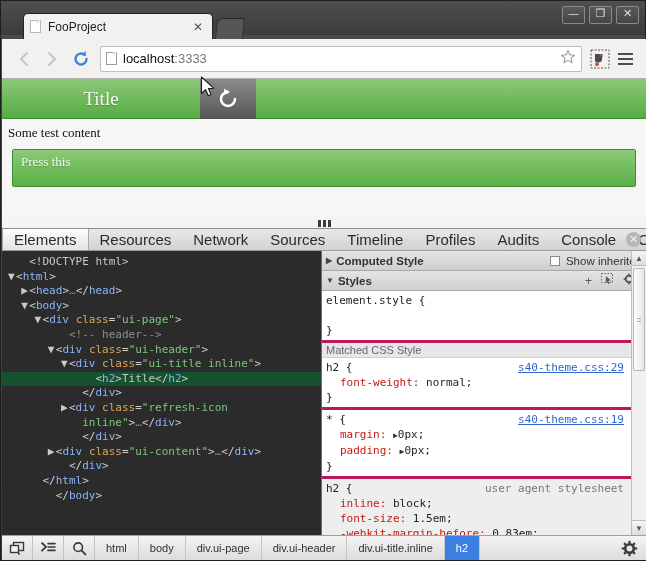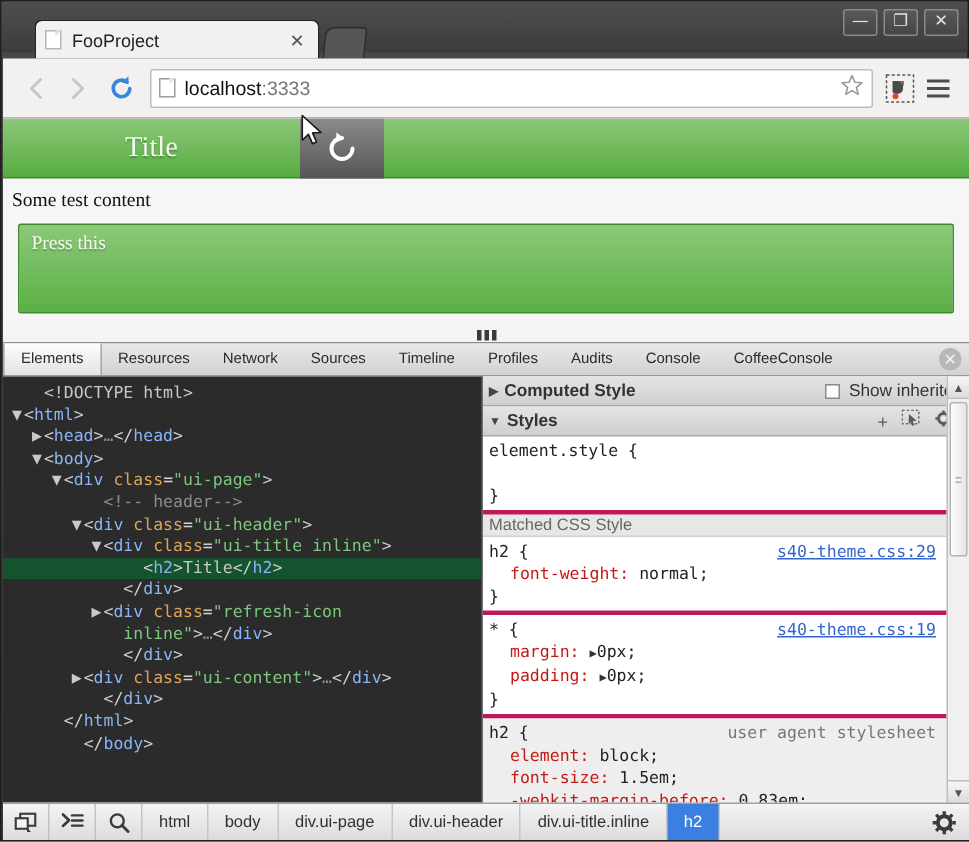--- a/index.html
+++ b/index.html
@@ -117,21 +117,21 @@
     position:absolute; left:198px; top:0; width:56px; height:40px;
     background:linear-gradient(180deg,#8b8b8b 0%,#555 100%);
     display:flex; align-items:center; justify-content:center;
   }
   .page-body { padding:6px 4px 0 4px; }
   .page-text {
     font-family:"Liberation Serif", serif;
     font-size:13px; color:#111; padding:0 0 6px 2px;
   }
   .press-btn {
-    margin:2px 6px 0 6px; height:60px;
+    margin:2px 6px 0 6px; height:38px;
     background:linear-gradient(180deg,#8cc878 0%,#5bb046 100%);
     border:1px solid #3f8c2f; border-radius:2px;
     padding:4px 0 0 8px;
   }
   .press-btn span {
     font-family:"Liberation Serif", serif;
     font-size:13px; color:#f4fbf1; text-shadow:0 1px 1px rgba(0,0,0,.22);
   }
 
   
@@ -149,21 +149,21 @@
     background:#f0f0f0;
   }
   .dt-tabs {
     height:22px; display:flex; align-items:stretch;
     background:linear-gradient(180deg,#e8e8e8 0%,#d2d2d2 100%);
     border-bottom:1px solid #9a9a9a;
     position:relative;
   }
   .dt-tab {
     display:flex; align-items:center; padding:0 11px;
-    font-size:10px; color:#2b2b2b; white-space:nowrap;
+    font-size:15px; color:#2b2b2b; white-space:nowrap;
   }
   .dt-tab.active {
     background:linear-gradient(180deg,#fdfdfd 0%,#e3e3e3 100%);
     border-left:1px solid #a6a6a6; border-right:1px solid #a6a6a6;
     box-shadow:inset 0 1px 0 #fff;
   }
   .dt-close {
     position:absolute; right:5px; top:3px; width:15px; height:15px;
     border-radius:50%; background:#b7b7b7;
     color:#f0f0f0; font-size:11px; line-height:15px; text-align:center;
@@ -479,21 +479,21 @@
               <div class="css-block">
                 <div>* {</div>
                 <a class="src">s40-theme.css:19</a>
                 <div class="prop"><span class="p-name">margin:</span> <span class="arrow-tri">▶</span><span class="p-val">0px;</span></div>
                 <div class="prop"><span class="p-name">padding:</span> <span class="arrow-tri">▶</span><span class="p-val">0px;</span></div>
                 <div>}</div>
               </div>
               <div class="css-block ua">
                 <div>h2 {</div>
                 <a class="src ua">user agent stylesheet</a>
-                <div class="prop"><span class="p-name">element:</span><span class="p-val"> block;</span></div>
+                <div class="prop"><span class="p-name">inline:</span><span class="p-val"> block;</span></div>
                 <div class="prop"><span class="p-name">font-size:</span><span class="p-val"> 1.5em;</span></div>
                 <div class="prop"><span class="p-name">-webkit-margin-before:</span><span class="p-val"> 0.83em;</span></div>
               </div>
             </div>
 
           <div class="vscroll">
             <div class="vs-btn">▲</div>
             <div class="vs-thumb">
                 <i></i>
               </div>

